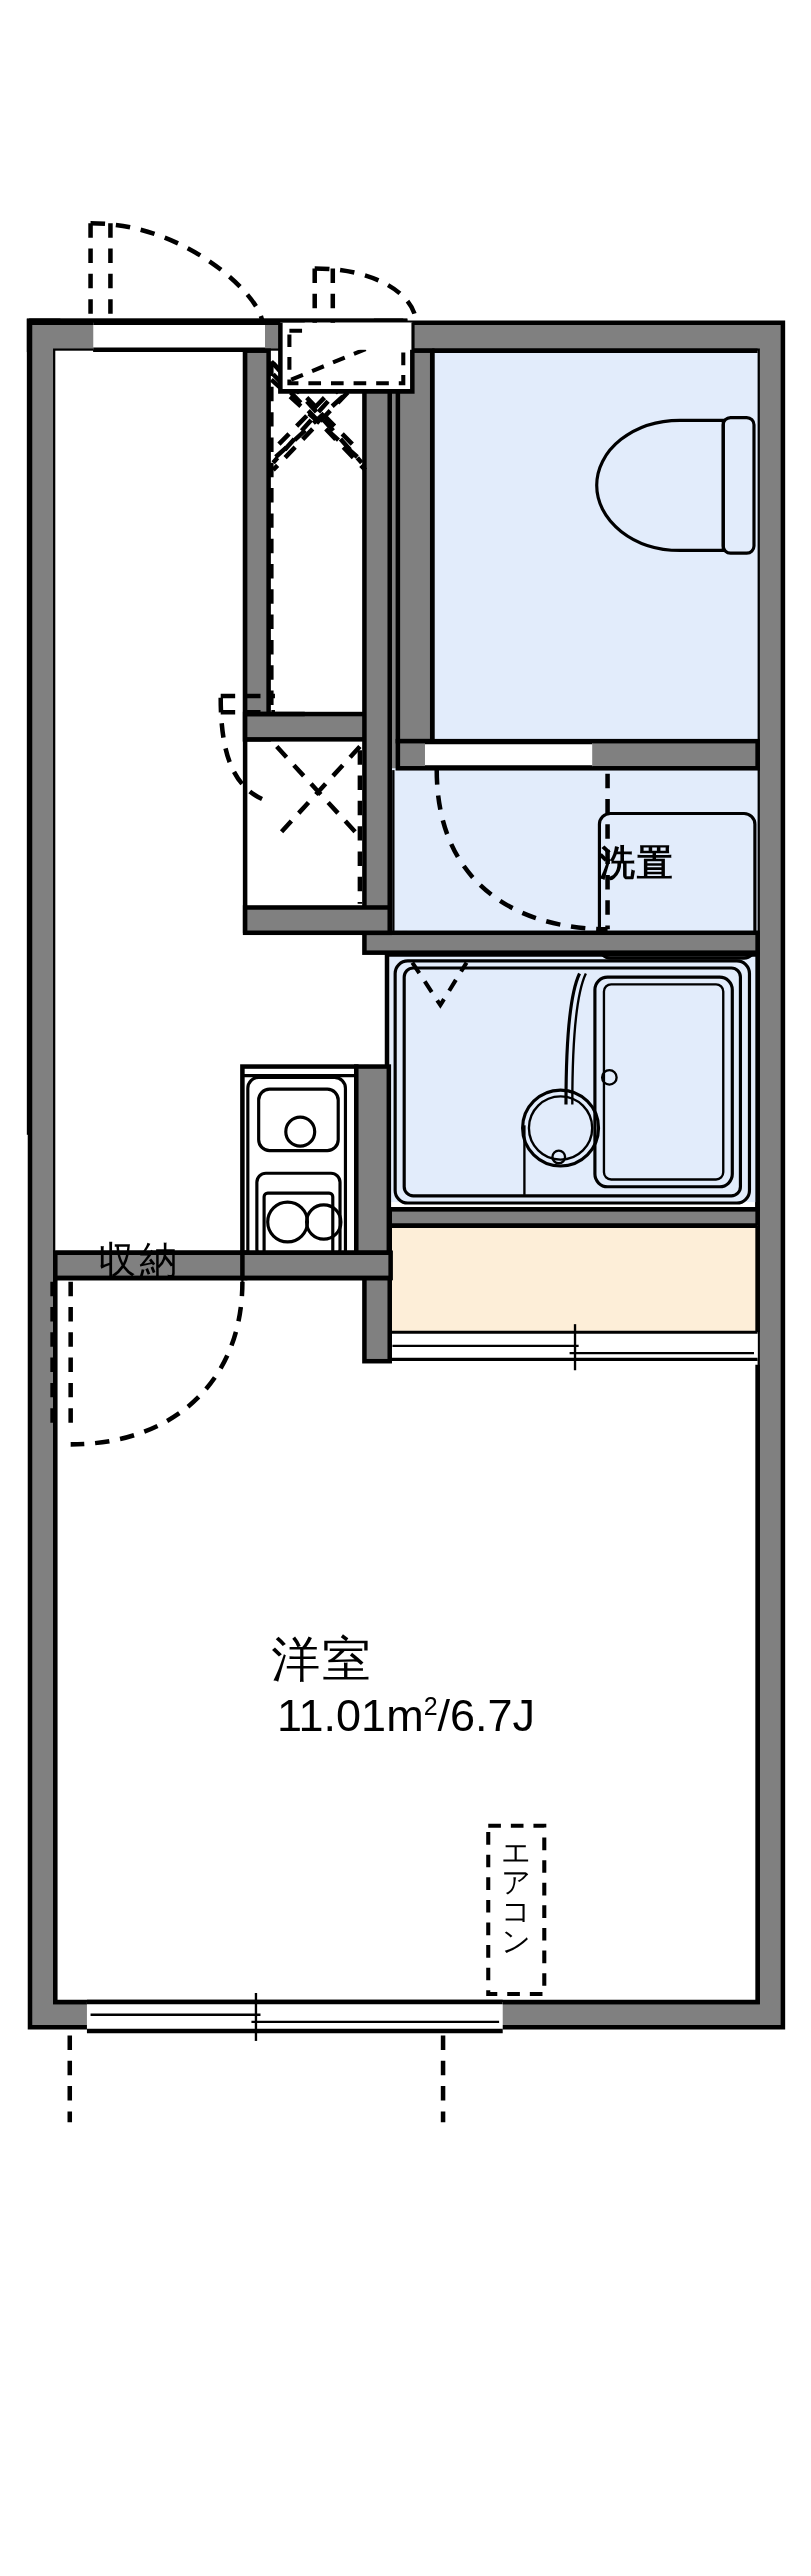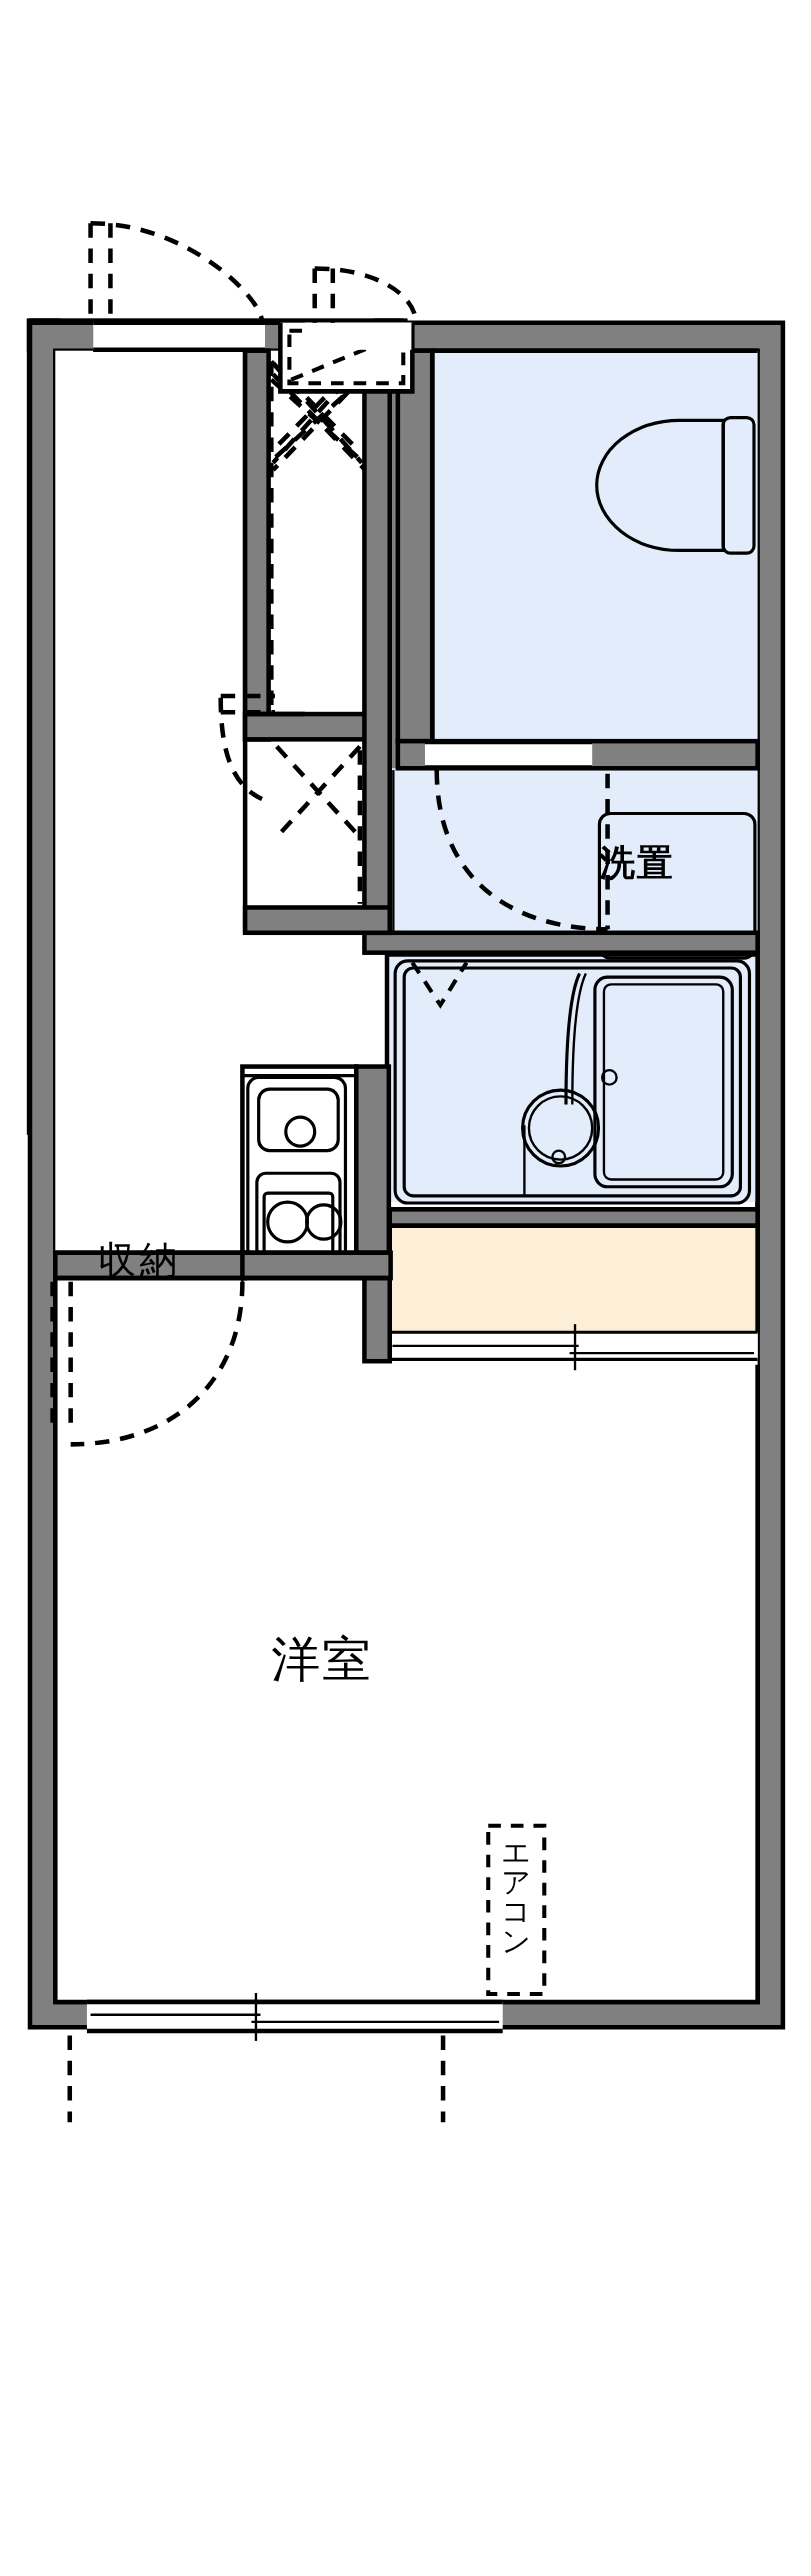--- a/index.html
+++ b/index.html
@@ -260,20 +260,23 @@
       <path class="dsh" d="M 490 2252 L 490 2348"></path>
     </g>
 
     <g>
       <path class="ln2" d="M 103 388 L 271 388"></path>
     </g>
 
   </svg>
 
   <div class="lbl" id="room-name">洋室</div>
+  <div class="lbl" id="room-area">
+    <span>11.01m</span><span id="area-sup">2</span><span>/6.7J</span>
+  </div>
 
   <div class="lbl" id="closet-label"><span>収納</span></div>
 
   <div class="lbl" id="washer-label">洗置</div>
 
   <div class="lbl" id="ac-label">
     <span>エ</span>
     <span>ア</span>
     <span>コ</span>
     <span>ン</span>

